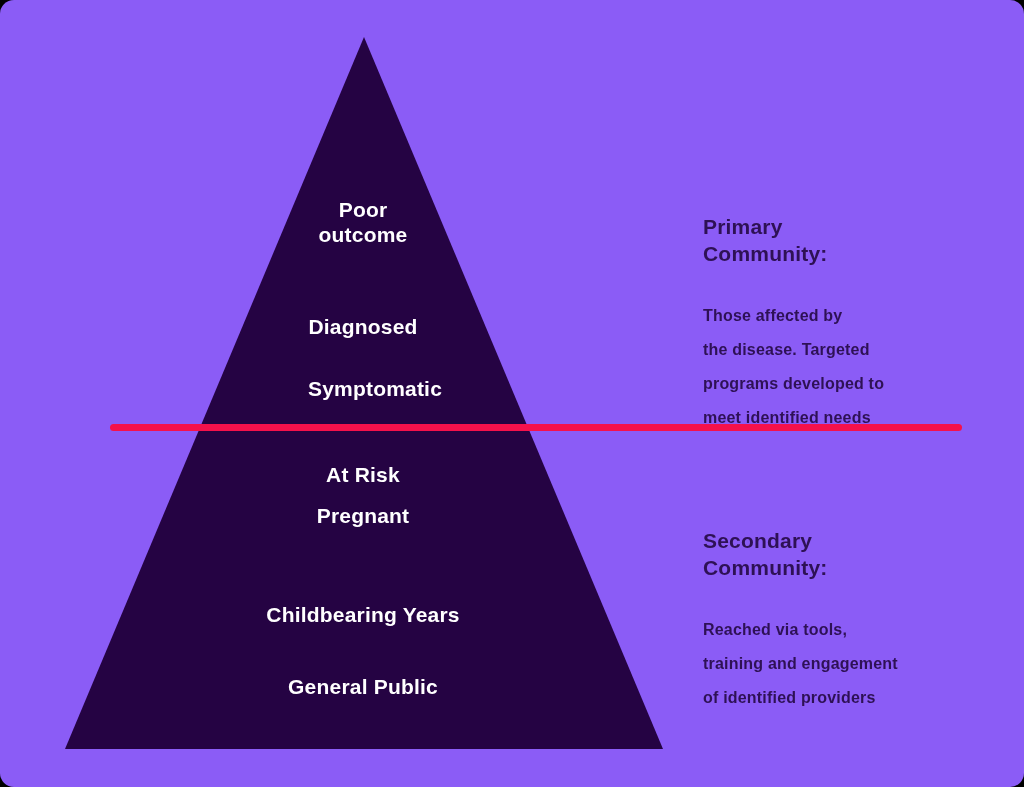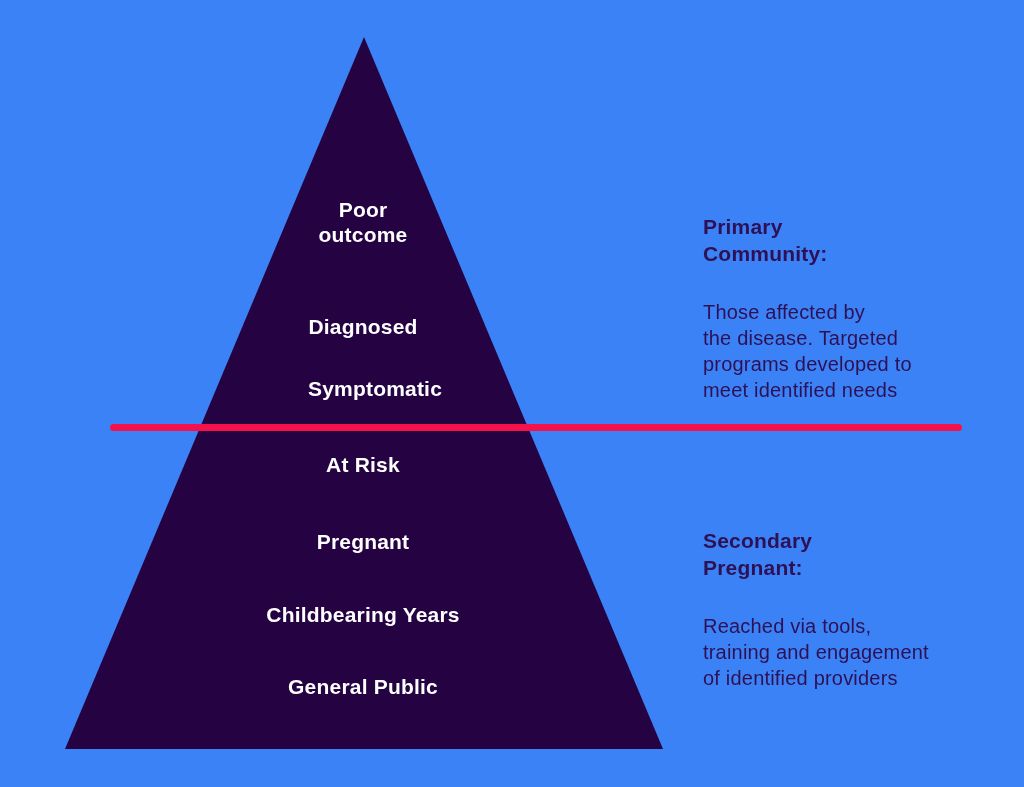--- a/index.html
+++ b/index.html
@@ -4,23 +4,24 @@
 <style>
   html, body {
     margin: 0;
     padding: 0;
     background: #000000;
   }
   .canvas {
     position: relative;
     width: 1024px;
     height: 787px;
-    background: #3b82f6;
+    background: #8b5cf6;
     overflow: hidden;
     font-family: "Liberation Sans", sans-serif;
+    border-radius: 14px;
   }
   .pyramid {
     position: absolute;
     left: 65px;
     top: 37px;
     width: 598px;
     height: 712px;
     background: #250343;
     clip-path: polygon(50% 0%, 0% 100%, 100% 100%);
   }
@@ -32,22 +33,22 @@
     font-weight: 700;
     font-size: 21px;
     line-height: 25px;
     text-align: center;
     white-space: pre-line;
     letter-spacing: 0.2px;
   }
   .lvl-poor       { top: 197px; }
   .lvl-diagnosed  { top: 299px; margin-top: 15px; }
   .lvl-sympt      { top: 376px; margin-left: 12px; }
-  .lvl-atrisk     { top: 452px; text-align: center; }
-  .lvl-pregnant   { top: 529px; }
+  .lvl-atrisk     { top: 462px; text-align: center; }
+  .lvl-pregnant   { top: 503px; }
   .lvl-childbear  { top: 602px; }
   .lvl-public     { top: 674px; }
   .divider {
     position: absolute;
     left: 110px;
     top: 424px;
     width: 852px;
     height: 7px;
     border-radius: 3.5px;
     background: #f5114b;
@@ -61,23 +62,23 @@
     margin-left: 8px;
   }
   .annotation .ann-title {
     font-weight: 700;
     font-size: 21px;
     line-height: 27px;
     letter-spacing: 0.2px;
   }
   .annotation .ann-desc {
     margin-top: 14px;
-    font-weight: 400;
-    font-size: 20px;
-    line-height: 26px;
+    font-weight: 700;
+    font-size: 16px;
+    line-height: 34px;
     letter-spacing: 0.2px;
   }
   .ann-primary   { top: 195px; }
   .ann-secondary { top: 509px; }
 </style>
 </head>
 <body>
 
 <div class="canvas">
 
@@ -104,19 +105,19 @@
     <div class="ann-title">Primary
 Community:</div>
     <div class="ann-desc">Those affected by
 the disease. Targeted
 programs developed to
 meet identified needs</div>
   </div>
 
   <div class="annotation ann-secondary">
     <div class="ann-title">Secondary
-Pregnant:</div>
+Community:</div>
     <div class="ann-desc">Reached via tools,
 training and engagement
 of identified providers</div>
   </div>
 
 </div>
 
 </body></html>

